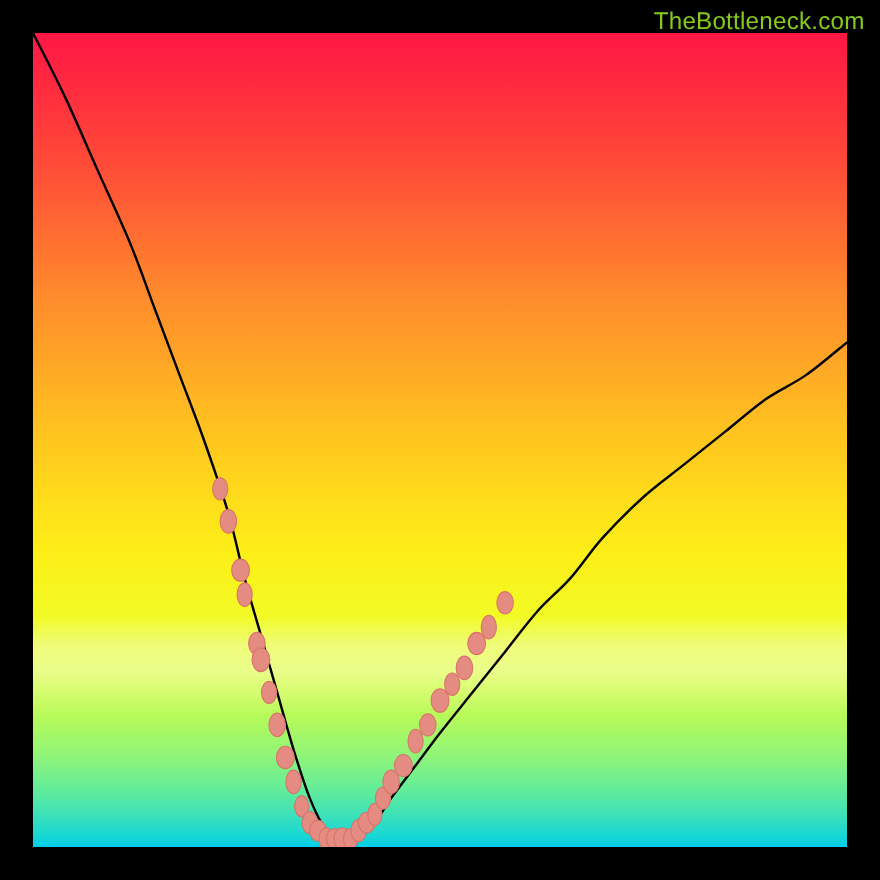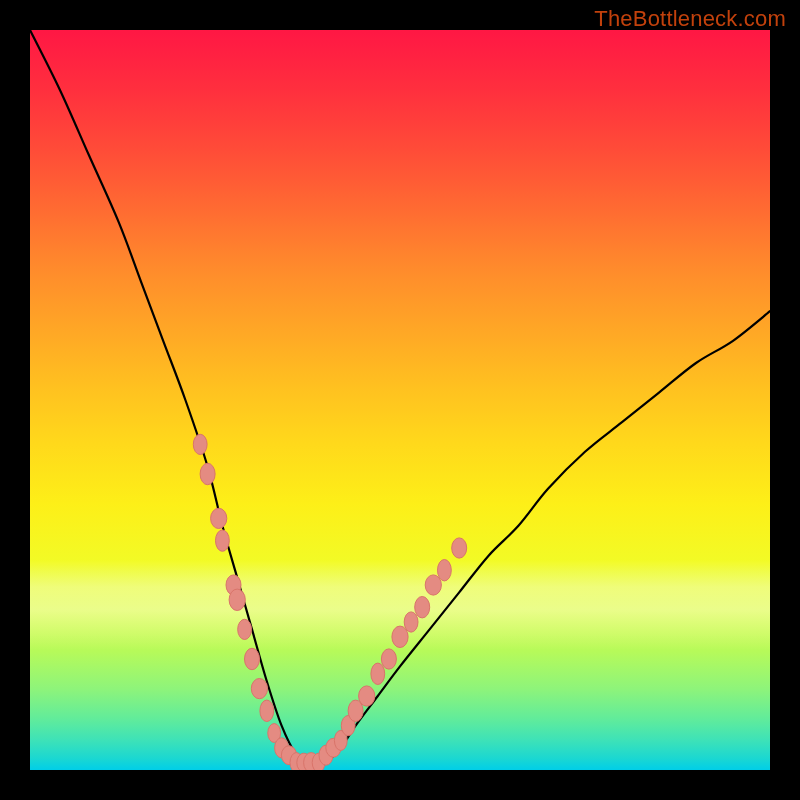--- a/index.html
+++ b/index.html
@@ -61,21 +61,21 @@
       rgba(255,255,220,0.0) 0%,
       rgba(255,255,220,0.42) 30%,
       rgba(255,255,220,0.48) 55%,
       rgba(255,255,220,0.0) 100%
     );
   }
   .watermark {
     position: absolute;
     top: 6px;
     right: 14px;
-    color: #c2410c;
+    color: #84cc16;
     font-size: 22px;
     font-weight: 400;
     letter-spacing: 0.2px;
     user-select: none;
   }
   svg.overlay {
     position: absolute;
     inset: 0;
   }
 </style>

